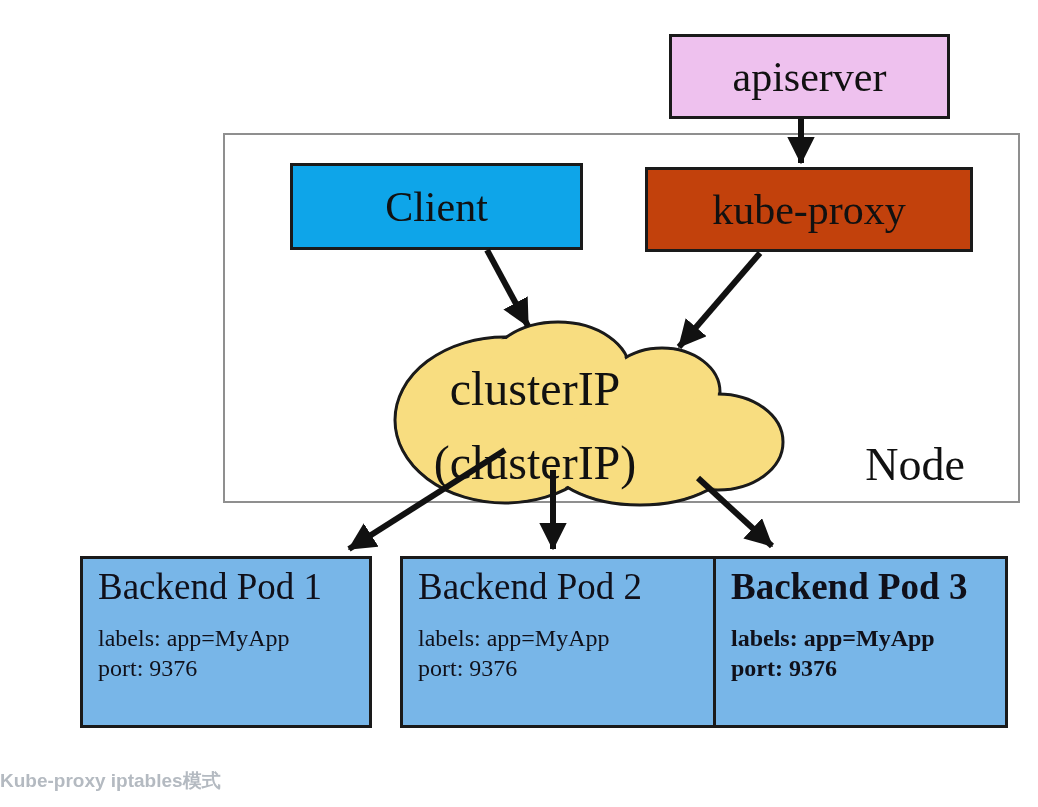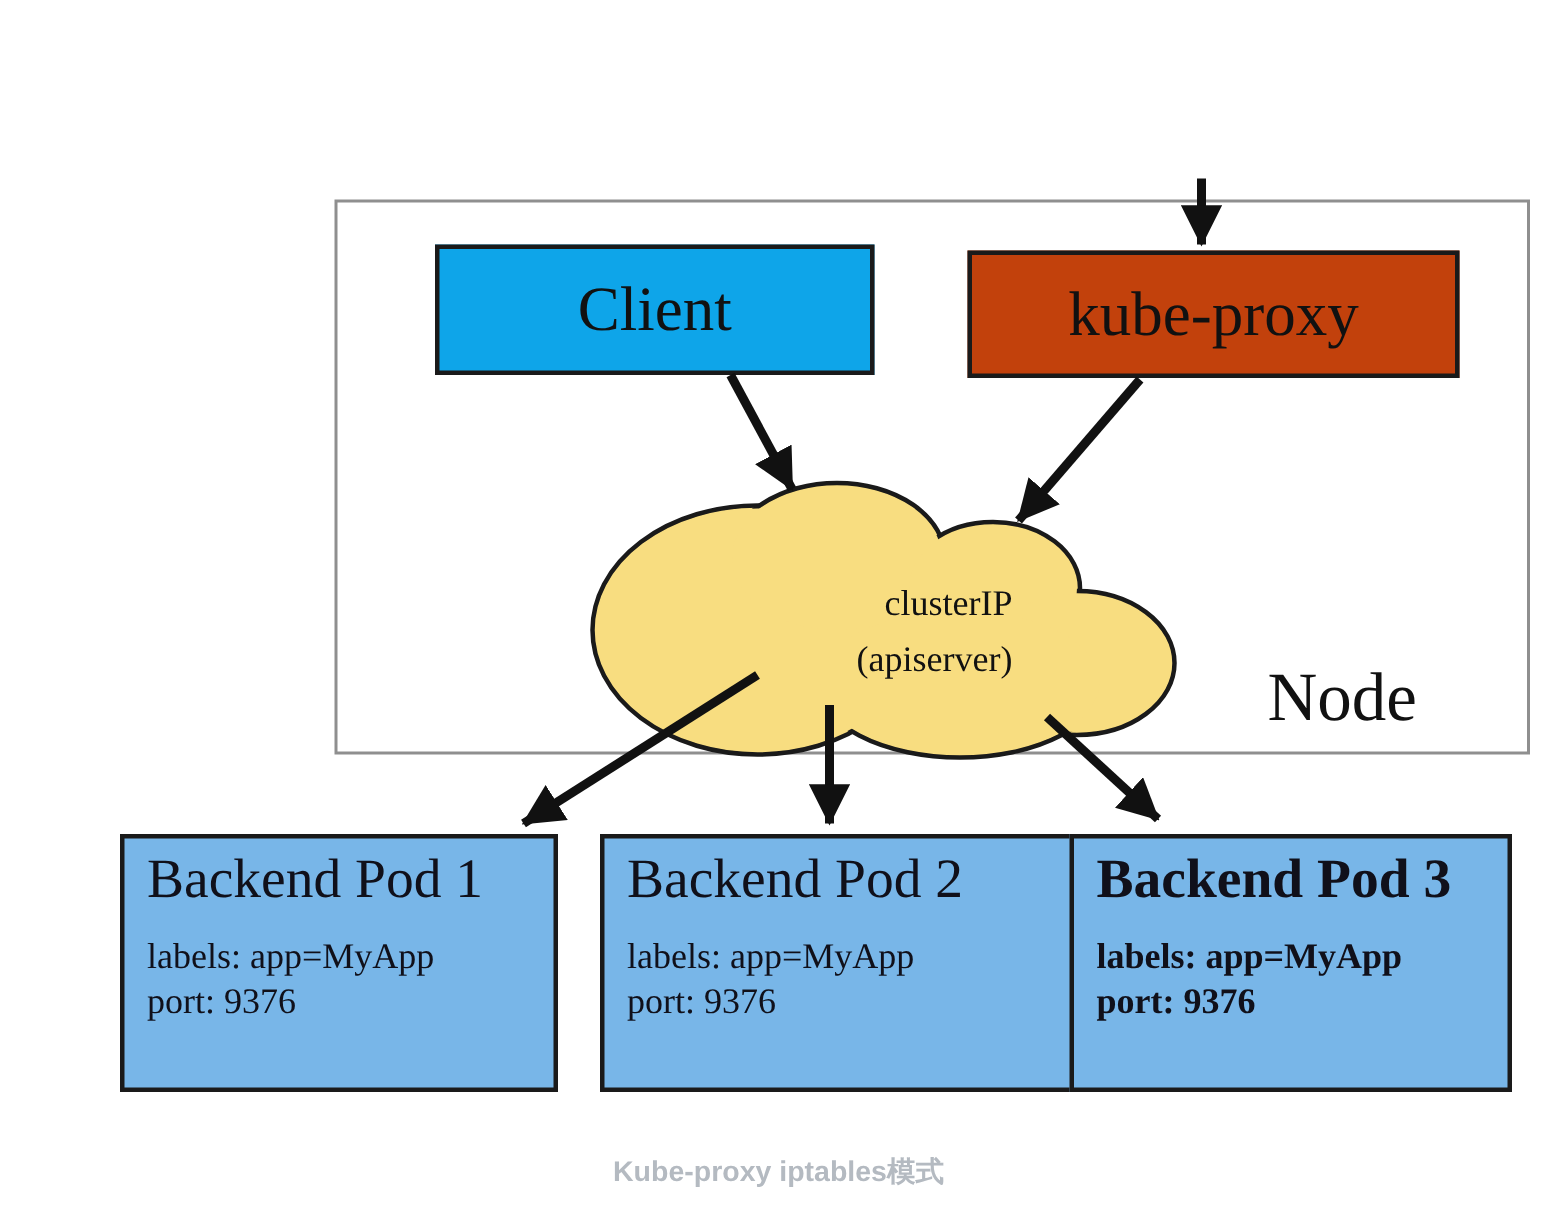--- a/index.html
+++ b/index.html
@@ -21,52 +21,54 @@
   }
   .apiserver{left:669px;top:34px;width:281px;height:85px;background:#eec1ee;}
   .client{left:290px;top:163px;width:293px;height:87px;background:#0ea5e9;}
   .kubeproxy{left:645px;top:167px;width:328px;height:85px;background:#c2410c;}
   .noderect{
     position:absolute;left:223px;top:133px;width:797px;height:370px;
     border:2px solid #8f8f8f;box-sizing:border-box;background:transparent;
   }
   .nodelabel{
     position:absolute;left:845px;top:442px;width:140px;
-    font-size:46px;color:#111;text-align:left;line-height:1;
+    font-size:46px;color:#111;text-align:center;line-height:1;
   }
   .svglayer{position:absolute;left:0;top:0;width:1038px;height:807px;}
   .cloudtext{
     position:absolute;left:395px;top:352px;width:280px;
-    text-align:right;color:#111;font-size:24px;line-height:1.55;margin-top:33px;
+    text-align:center;color:#111;font-size:48px;line-height:1.55;
   }
   .pod{
     position:absolute;top:556px;height:172px;
     background:#78b6e8;border:3px solid #1a1a1a;box-sizing:border-box;
     color:#10101a;padding:6px 0 16px 15px;
   }
   .pod1{left:80px;width:292px;}
   .pod2{left:400px;width:324px;}
   .pod3{left:713px;width:295px;font-weight:bold;}
   .pod-title{font-size:37px;line-height:1.2;}
   .pod-line{font-size:24px;line-height:1.25;}
   .pod-labels{margin-top:14px;}
   .caption{
     position:absolute;left:0;right:0;top:768px;
-    text-align:center;
     font-family:"Liberation Sans","DejaVu Sans",sans-serif;
     font-size:19px;font-weight:600;color:#b4bac1;
   }
 </style>
 </head>
 <body>
 
 <div class="canvas">
 
   <div class="noderect"></div>
 
+  <div class="box apiserver">
+    <span>apiserver</span>
+  </div>
 
   <div class="box client">
     <span>Client</span>
   </div>
 
   <div class="box kubeproxy">
     <span>kube-proxy</span>
   </div>
 
   <div class="nodelabel">Node</div>
@@ -103,21 +105,21 @@
 
     <line x1="505" y1="450" x2="349" y2="549" stroke="#111" stroke-width="6" marker-end="url(#ah)"></line>
 
     <line x1="553" y1="470" x2="553" y2="549" stroke="#111" stroke-width="6" marker-end="url(#ah)"></line>
 
     <line x1="698" y1="478" x2="772" y2="546" stroke="#111" stroke-width="6" marker-end="url(#ah)"></line>
   </svg>
 
   <div class="cloudtext">
     <div>clusterIP</div>
-    <div>(apiserver)</div>
+    <div>(clusterIP)</div>
   </div>
 
   <div class="pod pod1">
     <div class="pod-title">Backend Pod 1</div>
     <div class="pod-line pod-labels">labels: app=MyApp</div>
     <div class="pod-line">port: 9376</div>
   </div>
 
   <div class="pod pod2">
     <div class="pod-title">Backend Pod 2</div>

